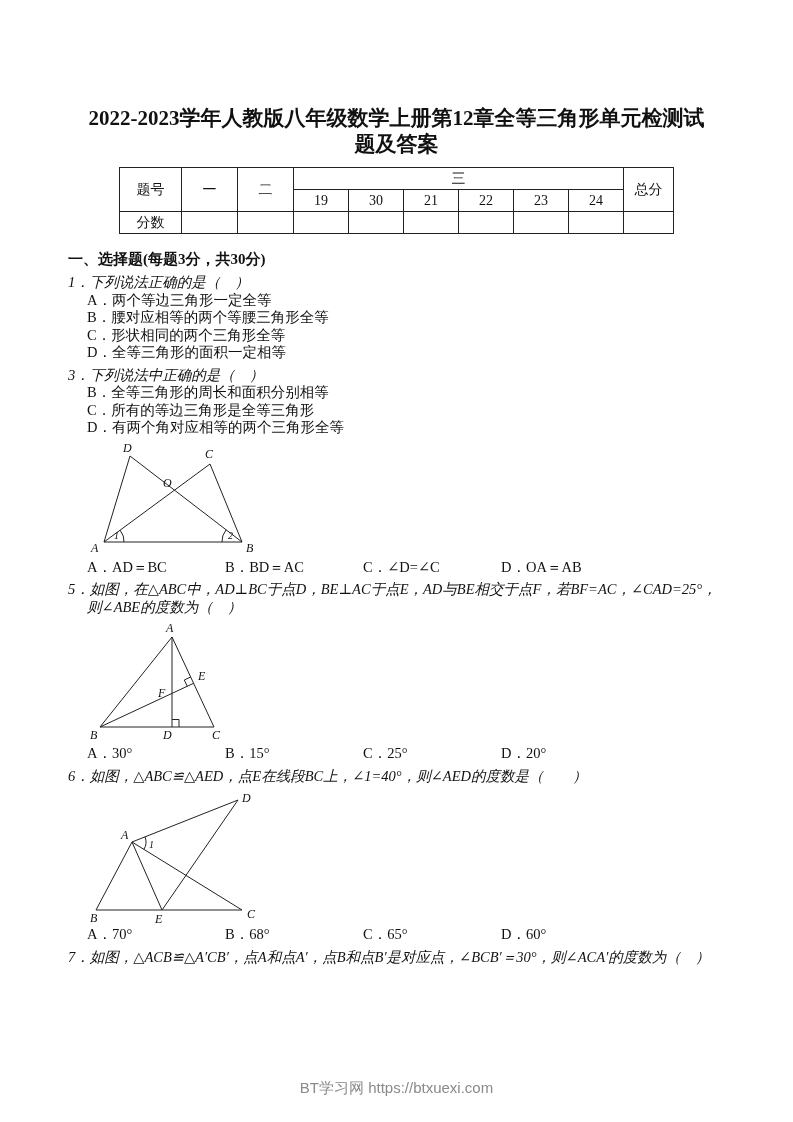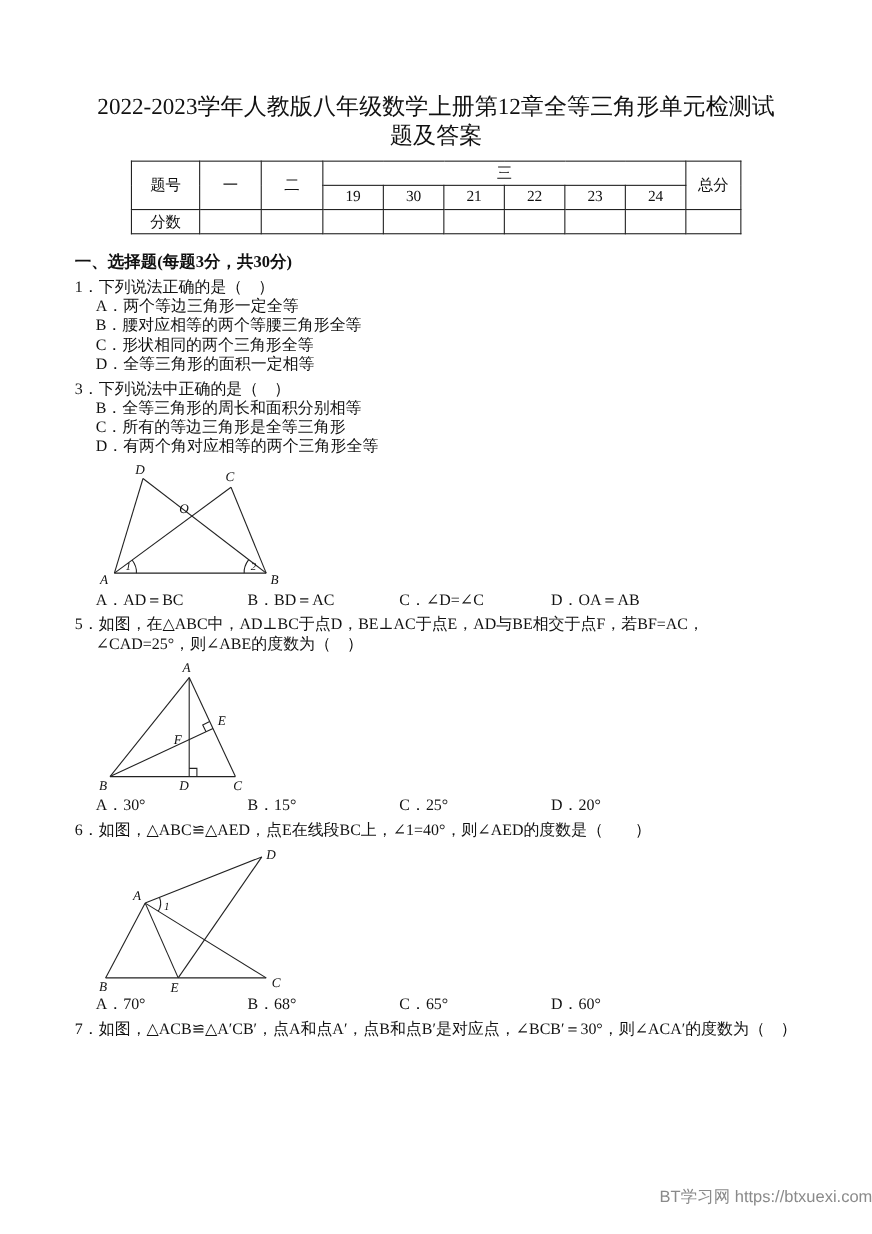--- a/index.html
+++ b/index.html
@@ -6,39 +6,39 @@
   html,body { margin:0; padding:0; }
   body {
     width:793px; height:1122px;
     background:#ffffff;
     font-family:"Liberation Serif","DejaVu Serif",serif;
     color:#111;
     position:relative;
     overflow:hidden;
     padding:84px 68px 0 68px;
   }
-  .title { text-align:center; font-weight:400; font-size:21px; line-height:26px; }
+  .title { text-align:center; font-weight:700; font-size:21px; line-height:26px;margin-top:21px; }
   .score-table { border-collapse:collapse; margin:10px auto 8px auto; table-layout:fixed; }
   .score-table td {
     border:1px solid #222; text-align:center; vertical-align:middle;
     font-size:14px; height:22px; padding:0 2px;
   }
   .sec-heading { font-size:15px; font-weight:700; margin:16px 0 3px 0; }
   .q { margin-top:5px; font-size:14.5px; line-height:17.5px; }
-  .q-text { padding-left:19px; text-indent:-19px; }
+  .q-text { padding-left:19px; text-indent:-19px;font-style:italic; }
   .opt-line { padding-left:19px; }
   .opts-row { padding-left:19px; display:flex; margin-top:2px; }
   .opts-row span { width:138px; flex:0 0 auto; }
   .fig { margin:5px 0 2px 22px; display:block; }
   svg line, svg path { stroke:#222; stroke-width:1; fill:none; }
   svg text { font-family:"Liberation Serif","DejaVu Serif",serif; font-style:italic; font-size:12px; fill:#111; }
   svg text.small { font-size:10px; }
   .footer {
     position:absolute; left:0; bottom:24px; width:100%;
-    text-align:right; color:#8a8a8a; font-size:15px;
+    text-align:center; color:#8a8a8a; font-size:15px;
     font-family:"Liberation Sans","DejaVu Sans",sans-serif;
   }
 </style>
 </head>
 <body>
 
 <div class="title">
   <div>2022-2023学年人教版八年级数学上册第12章全等三角形单元检测试</div>
   <div>题及答案</div>
 </div>

